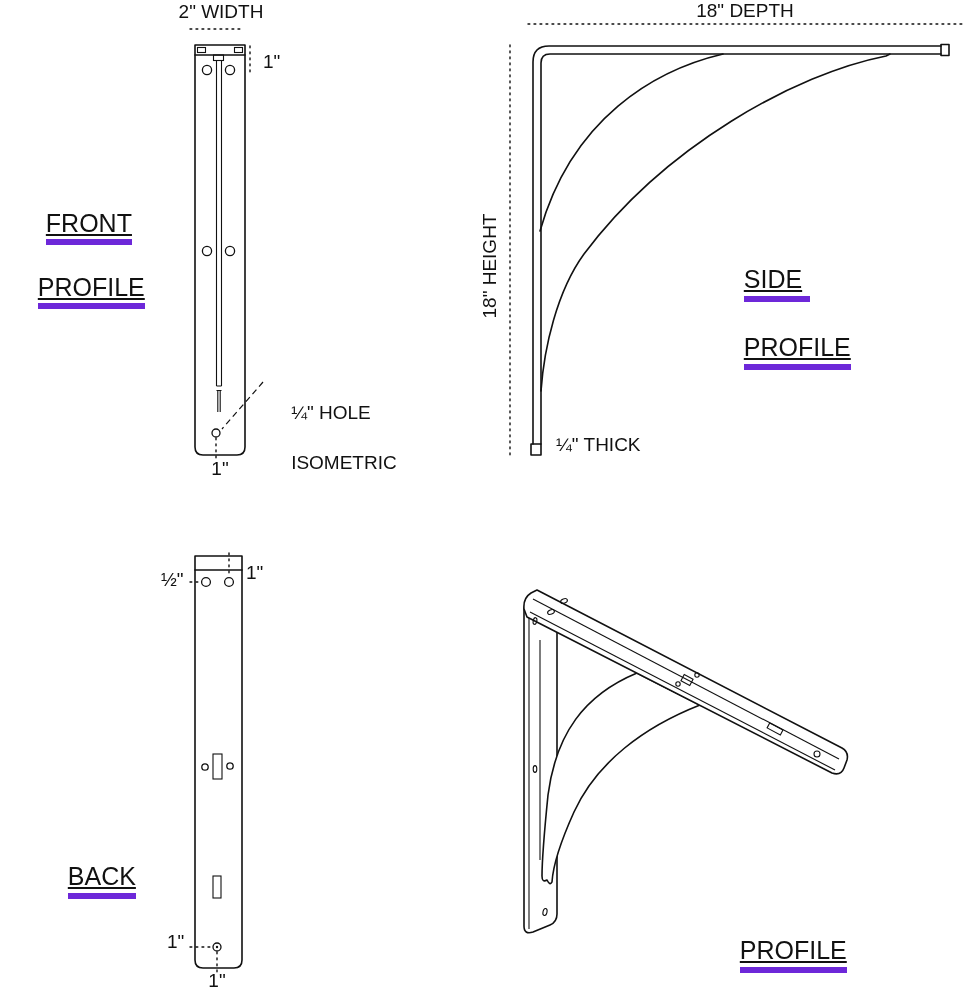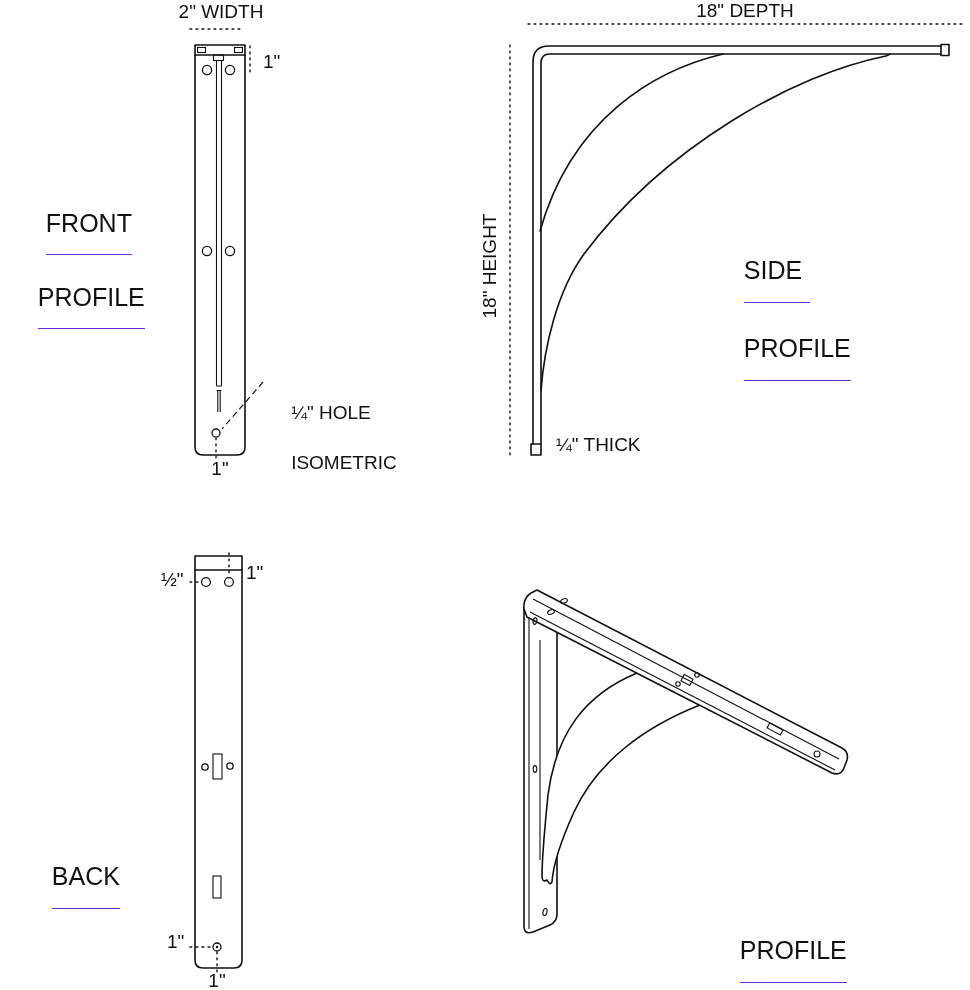--- a/index.html
+++ b/index.html
@@ -8,34 +8,34 @@
   svg{position:absolute;left:0;top:0;}
   .ln  {stroke:#111;stroke-width:1.6;fill:none;stroke-linecap:round;stroke-linejoin:round;}
   .lnf {stroke:#111;stroke-width:1.6;fill:#fff;stroke-linecap:round;stroke-linejoin:round;}
   .th  {stroke:#111;stroke-width:1.1;fill:none;}
   .hole{stroke:#111;stroke-width:1.3;fill:#fff;}
   .dot {stroke:#111;stroke-width:1.4;fill:none;stroke-dasharray:1.8 4.2;stroke-linecap:round;}
   .dash{stroke:#111;stroke-width:1.2;fill:none;stroke-dasharray:6 4;}
   .lbl{position:absolute;white-space:pre;}
   .dim{font-size:19px;line-height:22px;}
   .title{font-size:25px;line-height:30px;font-weight:400;}
-  .title .u{display:inline-block;border-bottom:1px solid #6d28d9;padding-bottom:17px;}
+  .title .u{display:inline-block;border-bottom:6px solid #6d28d9;padding-bottom:2px;text-decoration:underline;}
   #front-title{left:10px;top:181px;width:130px;text-align:center;line-height:28px;}
   #front-width-dim{left:171px;top:1px;width:100px;text-align:center;}
   #front-offset-dim{left:263px;top:51px;}
   #hole-note{left:270px;top:375px;line-height:25px;}
   #front-bottom-dim{left:202px;top:458px;width:36px;text-align:center;}
   #side-depth-dim{left:670px;top:0px;width:150px;text-align:center;}
   #side-height-dim{left:430px;top:255px;width:120px;height:22px;text-align:center;
                    transform:rotate(-90deg);transform-origin:50% 50%;}
   #side-title{left:716px;top:225px;}
   #side-thick-note{left:556px;top:434px;}
   #back-half-dim{left:161px;top:569px;}
   #back-top-dim{left:246px;top:562px;}
-  #back-title{left:24px;top:831px;}
+  #back-title{left:40px;top:831px;}
   #back-left-dim{left:167px;top:931px;}
   #back-bottom-dim{left:199px;top:970px;width:36px;text-align:center;}
   #iso-title{left:712px;top:845px;}
 </style>
 </head>
 <body>
 
 <div id="canvas">
 
   <svg width="970" height="990" viewBox="0 0 970 990">
@@ -120,21 +120,21 @@
   </div>
   <div class="lbl dim" id="hole-note">
     <span>¼" HOLE</span><br>
     <span>ISOMETRIC</span>
   </div>
   <div class="lbl dim" id="front-bottom-dim">1"</div>
 
   <div class="lbl dim" id="side-depth-dim">18" DEPTH</div>
   <div class="lbl dim" id="side-height-dim">18" HEIGHT</div>
   <div class="lbl title" id="side-title">
-    <span class="u" style="padding-right:8px;">SIDE</span><br>
+    <span class="u" style="padding-right:8px;margin-top:9px;">SIDE</span><br>
     <span class="u">PROFILE</span>
   </div>
   <div class="lbl dim" id="side-thick-note">¼" THICK</div>
 
   <div class="lbl dim" id="back-half-dim">½"</div>
   <div class="lbl dim" id="back-top-dim">1"</div>
   <div class="lbl title" id="back-title">
     <span class="u">BACK</span>
   </div>
   <div class="lbl dim" id="back-left-dim">1"</div>

